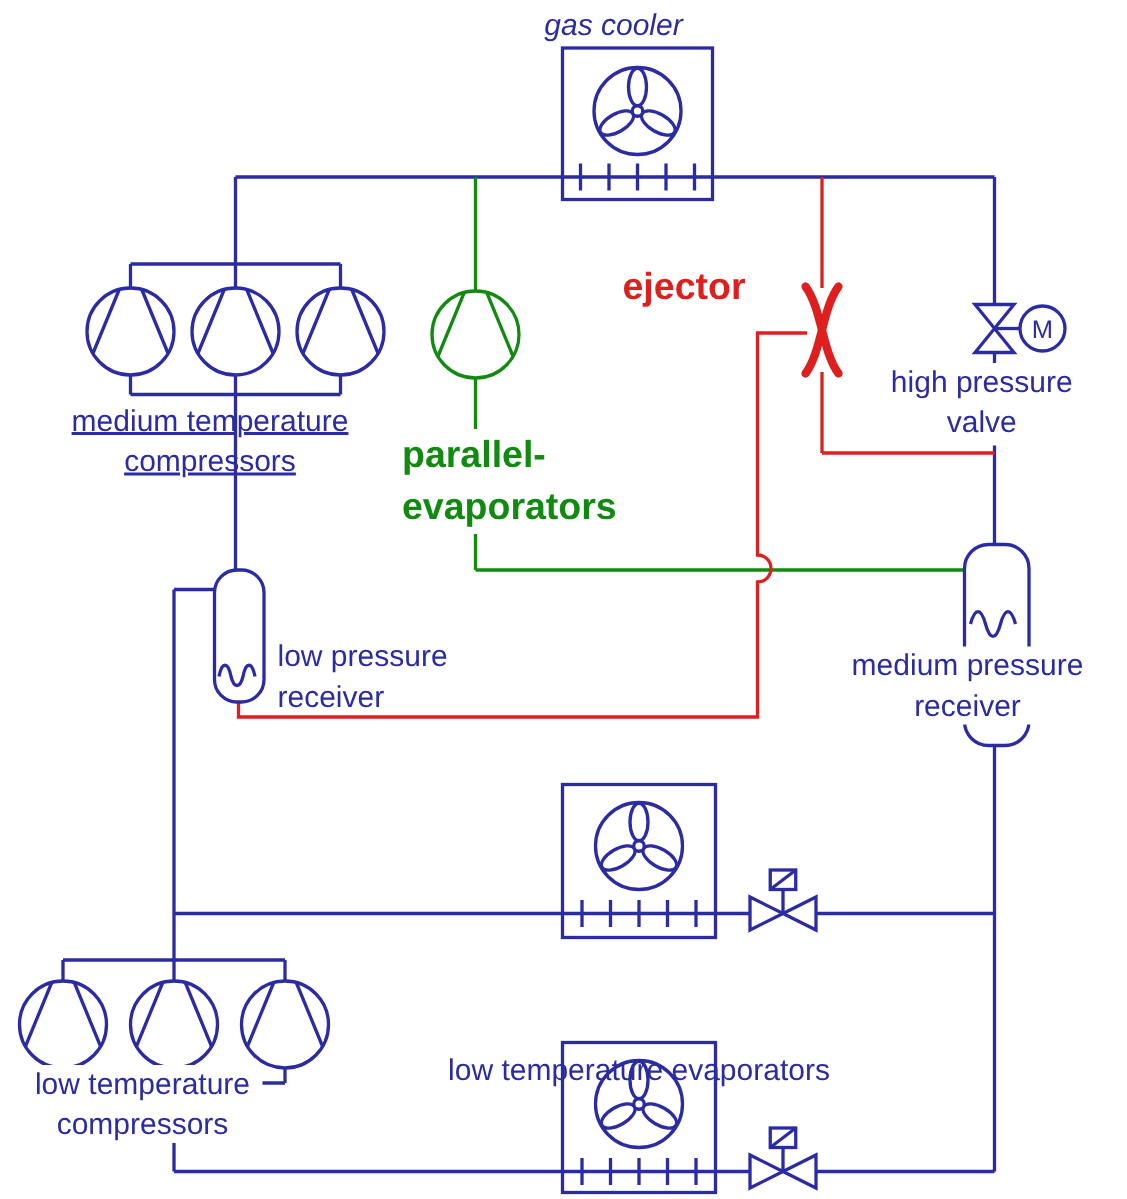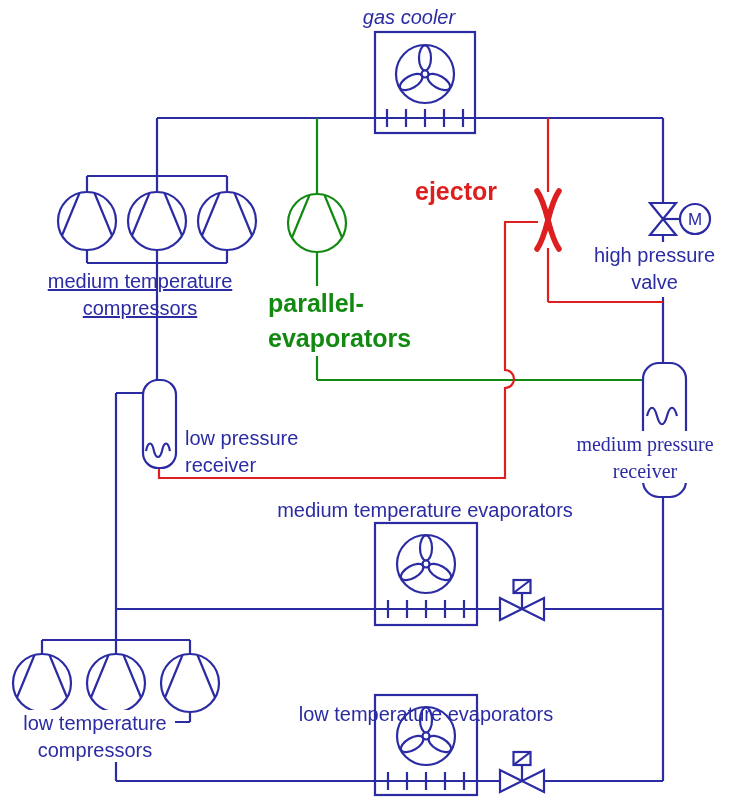--- a/index.html
+++ b/index.html
@@ -142,28 +142,25 @@
   <div class="lbl center whitebg" style="left:582px;top:242px;width:145px;height:53px;">
     <span>high pressure</span>
     <span>valve</span>
   </div>
 
   <div class="lbl" style="left:185px;top:397px;margin-top:28px;">
     <span>low pressure</span>
     <span>receiver</span>
   </div>
 
-  <div class="lbl center whitebg" style="left:545px;top:431px;width:200px;height:52px;font-family:Liberation Serif, serif;">
+  <div class="lbl center whitebg" style="left:545px;top:431px;width:200px;height:52px;">
     <span>medium pressure</span>
     <span>receiver</span>
   </div>
 
-  <div class="lbl center" style="left:250px;top:497px;width:350px;">
-    <span>medium temperature evaporators</span>
-  </div>
 
   <div class="lbl center" style="left:256px;top:701px;width:340px;">
     <span>low temperature evaporators</span>
   </div>
 
   <div class="lbl center whitebg" style="left:15px;top:710px;width:160px;height:52px;">
     <span>low temperature</span>
     <span>compressors</span>
   </div>
 

